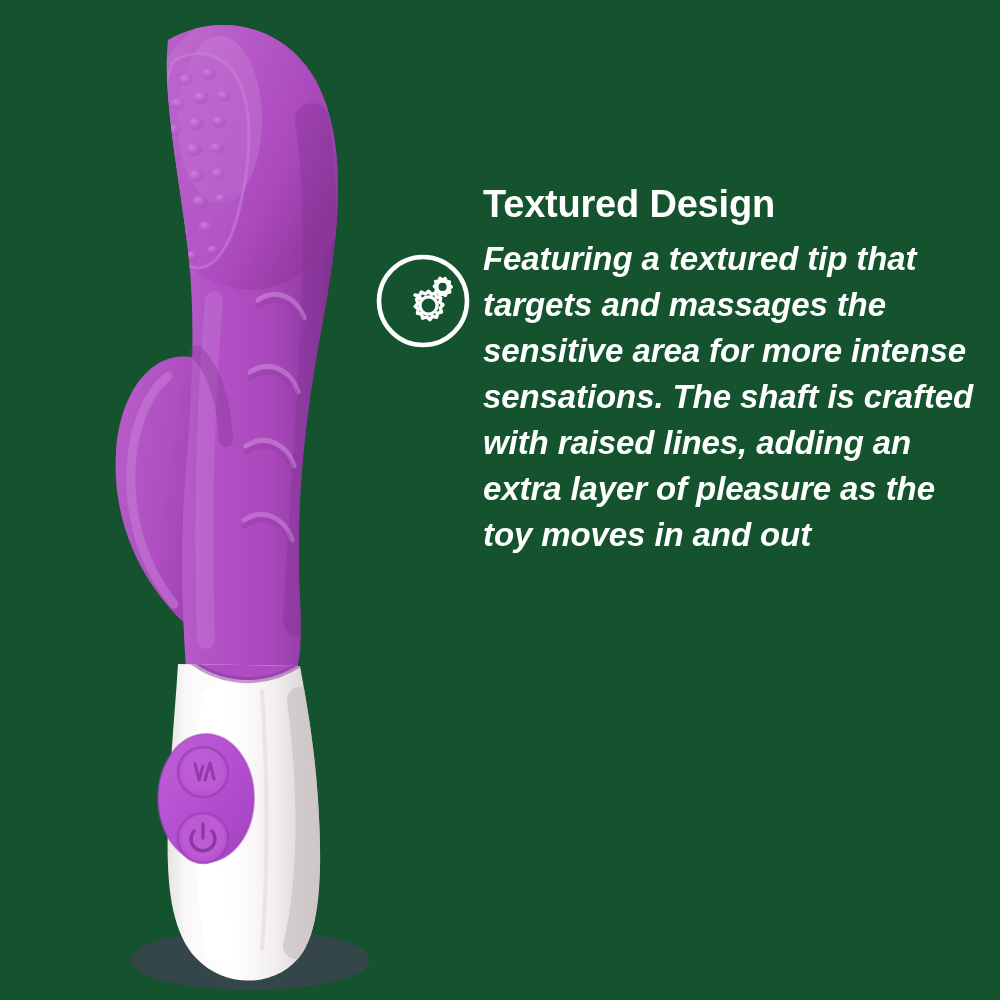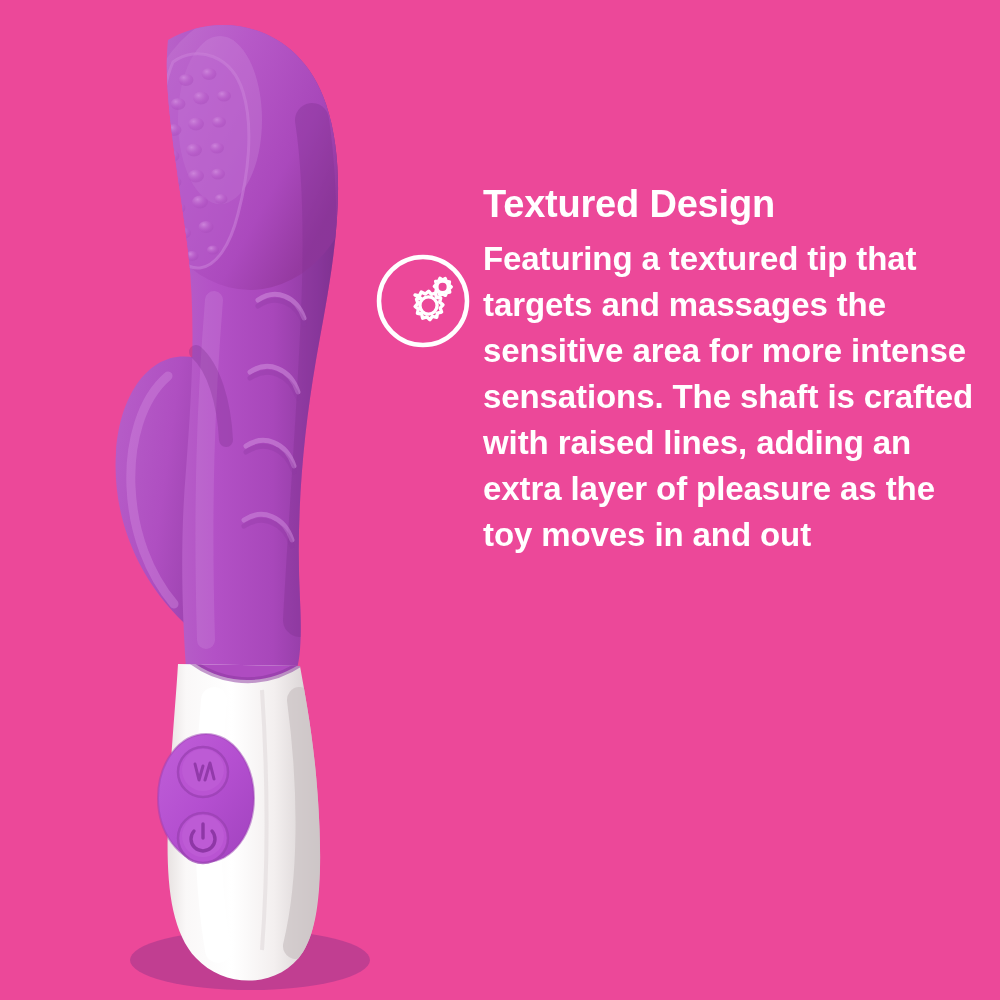--- a/index.html
+++ b/index.html
@@ -10,21 +10,21 @@
     width: 1000px;
     height: 1000px;
     overflow: hidden;
     font-family: "Liberation Sans", sans-serif;
   }
 
   #stage {
     position: relative;
     width: 1000px;
     height: 1000px;
-    background: #ec4899;
+    background: #14532d;
     overflow: hidden;
   }
 
   
   #product-figure {
     position: absolute;
     left: 0;
     top: 0;
     width: 420px;
     height: 1000px;
@@ -73,20 +73,21 @@
     position: absolute;
     left: 113px;
     top: 60px;
     width: 496px;
     margin: 0;
     font-size: 33px;
     line-height: 46px;
     font-weight: bold;
     color: #FFFFFF;
     letter-spacing: -0.1px;
+    font-style: italic;
   }
 </style>
 </head>
 <body>
 
 <div id="stage">
 
   <div id="product-figure">
     <svg viewBox="0 0 420 1000" xmlns="http://www.w3.org/2000/svg" aria-hidden="true">
       <defs>

